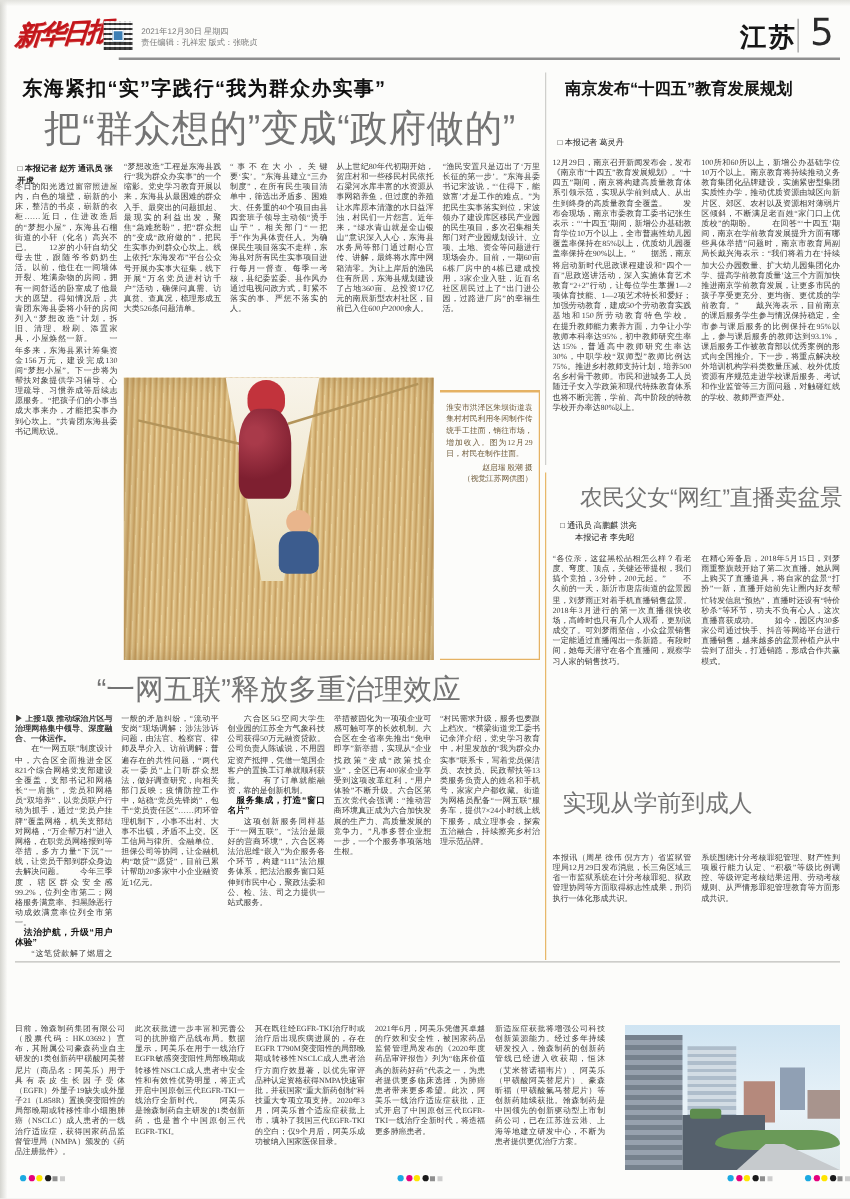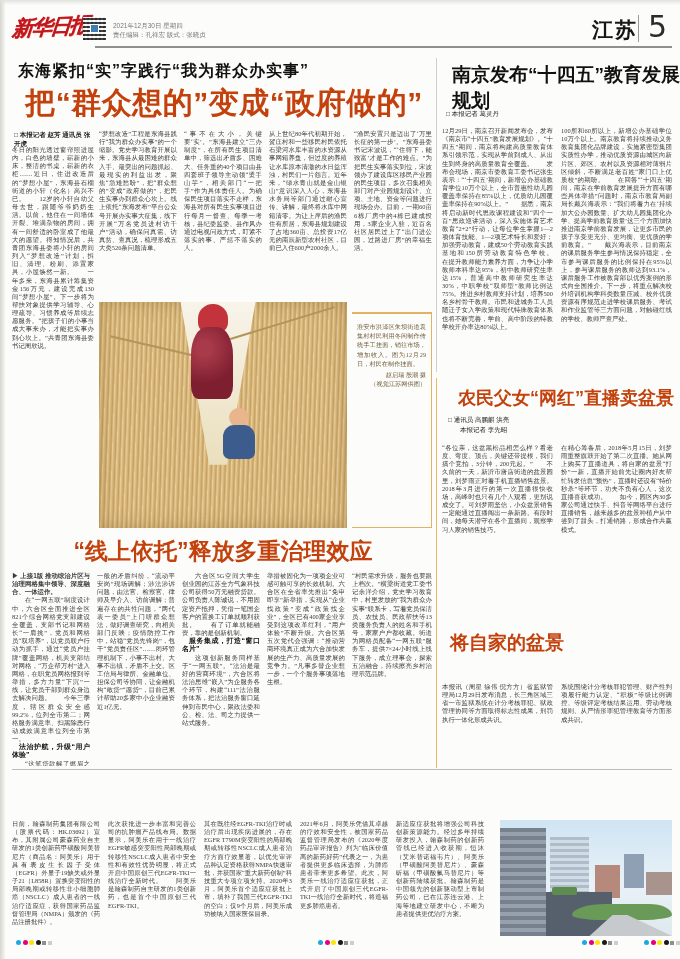--- a/index.html
+++ b/index.html
@@ -30,21 +30,21 @@
     line-height:9px; color:#787878; font-family:"Liberation Sans",sans-serif; }
   .section-title { position:absolute; left:592px; top:16px; font-size:21px;
     font-weight:bold; color:#161616; font-family:"Liberation Serif",serif; letter-spacing:2px; }
   .section-divider { position:absolute; left:638px; top:15px; width:1px; height:27px; background:#9a9a9a; }
   .page-number { position:absolute; left:648px; top:9px; font-size:30px;
     color:#2a2a2a; font-family:"DejaVu Sans",sans-serif; }
   .header-rule { position:absolute; left:95px; top:46px; width:577px; height:2px; background:#8f8f8f; }
 
   
   .kicker { position:absolute; font-family:"Liberation Sans",sans-serif; font-weight:bold; color:#111; }
-  .headline { position:absolute; font-family:"Liberation Sans",sans-serif; font-weight:bold; color:#c2410c; }
+  .headline { position:absolute; font-family:"Liberation Sans",sans-serif; font-weight:normal; color:#737373; }
   .byline { position:absolute; font-size:6.5px; color:#222; font-family:"Liberation Sans",sans-serif; }
   .bodycol { position:absolute; font-size:6.4px; line-height:8.15px; text-align:justify;
     color:#3b3b3b; overflow:hidden; }
   .bodycol p { margin:0; text-indent:13px; }
   .subhead { font-family:"Liberation Sans",sans-serif; font-weight:bold; color:#111;
     font-size:7px; margin:3px 0 2px 0; text-indent:7px !important; }
   .leadline { font-family:"Liberation Sans",sans-serif; font-weight:bold; text-indent:0 !important; }
 
   
   .vrule-gray { position:absolute; left:436px; top:58px; width:1px; height:314px; background:#cfcfcc; }
@@ -142,48 +142,48 @@
     <div class="np-child-face"></div>
     <div class="np-child-body"></div>
   </div>
 
   <div class="caption-box">
     <div class="caption-text">淮安市洪泽区朱坝街道袁集村村民利用冬闲制作传统手工挂面，销往市场，增加收入。图为12月29日，村民在制作挂面。</div>
     <div class="caption-credit">赵启瑞 殷潮 摄</div>
     <div class="caption-source">（视觉江苏网供图）</div>
   </div>
 
-  <div class="headline" style="left:14px; top:536px; width:418px; text-align:center; font-size:23px;">“线上依托”释放多重治理效应</div>
+  <div class="headline" style="left:14px; top:536px; width:418px; text-align:center; font-size:23px;">“一网五联”释放多重治理效应</div>
   <div class="bodycol" style="left:12px; top:572px; width:78px; height:194px;">
     <p class="leadline">▶ 上接1版 推动综治片区与治理网格集中领导、深度融合、一体运作。</p>
     <p>在“一网五联”制度设计中，六合区全面推进全区821个综合网格党支部建设全覆盖，支部书记和网格长“一肩挑”，党员和网格员“双培养”，以党员联户行动为抓手，通过“党员户挂牌”覆盖网格，机关支部结对网格，“万企帮万村”进入网格，在职党员网格报到等举措，多方力量“下沉”一线，让党员干部到群众身边去解决问题。　　今年三季度，辖区群众安全感99.2%，位列全市第二；网格服务满意率、扫黑除恶行动成效满意率位列全市第一。</p>
     <p class="subhead">法治护航，升级“用户体验”</p>
     <p>“这笔贷款解了燃眉之急。”近日，</p>
   </div>
   <div class="bodycol" style="left:97px; top:572px; width:78px; height:194px;">一般的矛盾纠纷，“流动平安岗”现场调解；涉法涉诉问题，由法官、检察官、律师及早介入、访前调解；普遍存在的共性问题，“两代表一委员”上门听群众想法，做好调查研究，向相关部门反映；疫情防控工作中，站稳“党员先锋岗”，包干“党员责任区”……闭环管理机制下，小事不出村、大事不出镇，矛盾不上交。区工信局与律所、金融单位、担保公司等协同，让金融机构“敢贷”“愿贷”，目前已累计帮助20多家中小企业融资近1亿元。</div>
   <div class="bodycol" style="left:182px; top:572px; width:78px; height:194px;">
     <p>六合区5G空间大学生创业园的江苏全方气象科技公司获得50万元融资贷款。公司负责人陈诚说，不用固定资产抵押，凭借一笔国企客户的置换工订单就顺利获批。　　有了订单就能融资，靠的是创新机制。</p>
     <p class="subhead">服务集成，打造“窗口名片”</p>
     <p>这项创新服务同样基于“一网五联”。“法治是最好的营商环境”，六合区将法治思维“嵌入”为企服务各个环节，构建“111”法治服务体系，把法治服务窗口延伸到市民中心，聚政法委和公、检、法、司之力提供一站式服务。</p>
   </div>
   <div class="bodycol" style="left:267px; top:572px; width:78px; height:194px;">举措被固化为一项项企业可感可触可享的长效机制。六合区在全省率先推出“免申即享”新举措，实现从“企业找政策”变成“政策找企业”，全区已有400家企业享受到这项改革红利，“用户体验”不断升级。六合区第五次党代会强调：“推动营商环境真正成为六合加快发展的生产力、高质量发展的竞争力。”凡事多替企业想一步，一个个服务事项落地生根。</div>
   <div class="bodycol" style="left:352px; top:572px; width:80px; height:194px;">“村民需求升级，服务也要跟上档次。”横梁街道党工委书记余洋介绍，党史学习教育中，村里发放的“我为群众办实事”联系卡，写着党员保洁员、农技员、民政帮扶等13类服务负责人的姓名和手机号，家家户户都收藏。街道为网格员配备“一网五联”服务车，提供7×24小时线上线下服务，成立理事会，探索五治融合，持续擦亮乡村治理示范品牌。</div>
 
-  <div class="kicker" style="left:452px; top:62px; font-size:19px;">南京发布“十四五”教育发展规划</div>
+  <div class="kicker" style="left:452px; top:62px; font-size:13px;">南京发布“十四五”教育发展规划</div>
   <div class="byline" style="left:446px; top:110px;">□ 本报记者 葛灵丹</div>
   <div class="bodycol" style="left:442px; top:127px; width:111px; height:244px;">12月29日，南京召开新闻发布会，发布《南京市“十四五”教育发展规划》。“十四五”期间，南京将构建高质量教育体系引领示范，实现从学前到成人、从出生到终身的高质量教育全覆盖。　　发布会现场，南京市委教育工委书记张生表示：“‘十四五’期间，新增公办基础教育学位10万个以上，全市普惠性幼儿园覆盖率保持在85%以上，优质幼儿园覆盖率保持在90%以上。”　　据悉，南京将启动新时代思政课程建设和“四个一百”思政巡讲活动，深入实施体育艺术教育“2+2”行动，让每位学生掌握1—2项体育技能、1—2项艺术特长和爱好；加强劳动教育，建成50个劳动教育实践基地和150所劳动教育特色学校。　　在提升教师能力素养方面，力争让小学教师本科率达95%，初中教师研究生率达15%，普通高中教师研究生率达30%，中职学校“双师型”教师比例达75%。推进乡村教师支持计划，培养500名乡村骨干教师。市民和进城务工人员随迁子女入学政策和现代特殊教育体系也将不断完善，学前、高中阶段的特教学校开办率达80%以上。</div>
   <div class="bodycol" style="left:561px; top:127px; width:111px; height:244px;">100所和60所以上，新增公办基础学位10万个以上。南京教育将持续推动义务教育集团化品牌建设，实施紧密型集团实质性办学，推动优质资源由城区向新片区、郊区、农村以及资源相对薄弱片区倾斜，不断满足老百姓“家门口上优质校”的期盼。　　在回答“‘十四五’期间，南京在学前教育发展提升方面有哪些具体举措”问题时，南京市教育局副局长戴兴海表示：“我们将着力在‘持续加大公办园数量、扩大幼儿园集团化办学、提高学前教育质量’这三个方面加快推进南京学前教育发展，让更多市民的孩子享受更充分、更均衡、更优质的学前教育。”　　戴兴海表示，目前南京的课后服务学生参与情况保持稳定，全市参与课后服务的比例保持在95%以上，参与课后服务的教师达到93.1%，课后服务工作被教育部以优秀案例的形式向全国推介。下一步，将重点解决校外培训机构学科类数量压减、校外优质资源有序规范走进学校课后服务、考试和作业监管等三方面问题，对触碰红线的学校、教师严查严处。</div>
 
   <div class="headline" style="left:442px; top:386px; width:232px; text-align:right; font-size:18px;">农民父女“网红”直播卖盆景</div>
   <div class="byline" style="left:448px; top:416px;">□ 通讯员 高鹏麒 洪亮</div>
   <div class="byline" style="left:460px; top:426px;">本报记者 李先昭</div>
   <div class="bodycol" style="left:442px; top:444px; width:111px; height:180px;">“各位亲，这盆黑松品相怎么样？看老度、弯度、顶点，关键还带提根，我们搞个竞拍，3分钟，200元起。”　　不久前的一天，新沂市唐店街道的盆景园里，刘梦雨正对着手机直播销售盆景。2018年3月进行的第一次直播很快收场，高峰时也只有几个人观看，更别说成交了。可刘梦雨坚信，小众盆景销售一定能通过直播闯出一条新路。有段时间，她每天潜守在各个直播间，观察学习人家的销售技巧。</div>
   <div class="bodycol" style="left:561px; top:444px; width:111px; height:180px;">在精心筹备后，2018年5月15日，刘梦雨重整旗鼓开始了第二次直播。她从网上购买了直播道具，将自家的盆景“打扮”一新，直播开始前先让圈内好友帮忙转发信息“预热”，直播时还设有“特价秒杀”等环节，功夫不负有心人，这次直播喜获成功。　　如今，园区内30多家公司通过快手、抖音等网络平台进行直播销售，越来越多的盆景种植户从中尝到了甜头，打通销路，形成合作共赢模式。</div>
 
-  <div class="headline" style="left:450px; top:630px; font-size:19px;">将自家的盆景</div>
+  <div class="headline" style="left:450px; top:630px; font-size:19px;">实现从学前到成人</div>
   <div class="bodycol" style="left:442px; top:683px; width:111px; height:84px;">本报讯（周星 徐伟 倪方方）省监狱管理局12月29日发布消息，长三角区域三省一市监狱系统在计分考核罪犯、狱政管理协同等方面取得标志性成果，刑罚执行一体化形成共识。</div>
   <div class="bodycol" style="left:561px; top:683px; width:111px; height:84px;">系统围绕计分考核罪犯管理、财产性判项履行能力认定、“积极”等级比例调控、等级评定考核结果运用、劳动考核规则、从严情形罪犯管理教育等方面形成共识。</div>
 
   <div class="bodycol" style="left:12px; top:820px; width:88px; height:118px; font-size:6.3px;">日前，翰森制药集团有限公司（股票代码：HK.03692）宣布，其附属公司豪森药业自主研发的1类创新药甲磺酸阿美替尼片（商品名：阿美乐）用于具有表皮生长因子受体（EGFR）外显子19缺失或外显子21（L858R）置换突变阳性的局部晚期或转移性非小细胞肺癌（NSCLC）成人患者的一线治疗适应症，获得国家药品监督管理局（NMPA）颁发的《药品注册批件》。</div>
   <div class="bodycol" style="left:108px; top:820px; width:88px; height:118px; font-size:6.3px;">此次获批进一步丰富和完善公司的抗肿瘤产品线布局。数据显示，阿美乐在用于一线治疗EGFR敏感突变阳性局部晚期或转移性NSCLC成人患者中安全性和有效性优势明显，将正式开启中国原创三代EGFR-TKI一线治疗全新时代。　　阿美乐是翰森制药自主研发的1类创新药，也是首个中国原创三代EGFR-TKI。</div>
   <div class="bodycol" style="left:204px; top:820px; width:88px; height:118px; font-size:6.3px;">其在既往经EGFR-TKI治疗时或治疗后出现疾病进展的，存在EGFR T790M突变阳性的局部晚期或转移性NSCLC成人患者治疗方面疗效显著，以优先审评品种认定资格获得NMPA快速审批，并获国家“重大新药创制”科技重大专项立项支持。2020年3月，阿美乐首个适应症获批上市，填补了我国三代EGFR-TKI的空白；仅9个月后，阿美乐成功被纳入国家医保目录。</div>
   <div class="bodycol" style="left:300px; top:820px; width:88px; height:118px; font-size:6.3px;">2021年6月，阿美乐凭借其卓越的疗效和安全性，被国家药品监督管理局发布的《2020年度药品审评报告》列为“临床价值高的新药好药”代表之一，为患者提供更多临床选择，为肺癌患者带来更多希望。此次，阿美乐一线治疗适应症获批，正式开启了中国原创三代EGFR-TKI一线治疗全新时代，将造福更多肺癌患者。</div>
   <div class="bodycol" style="left:396px; top:820px; width:88px; height:118px; font-size:6.3px;">新适应症获批将增强公司科技创新策源能力。经过多年持续研发投入，翰森制药的创新药管线已经进入收获期，恒沐（艾米替诺福韦片）、阿美乐（甲磺酸阿美替尼片）、豪森昕福（甲磺酸氟马替尼片）等创新药陆续获批。翰森制药是中国领先的创新驱动型上市制药公司，已在江苏连云港、上海等地建立研发中心，不断为患者提供更优治疗方案。</div>
 
   <div class="building-photo">

